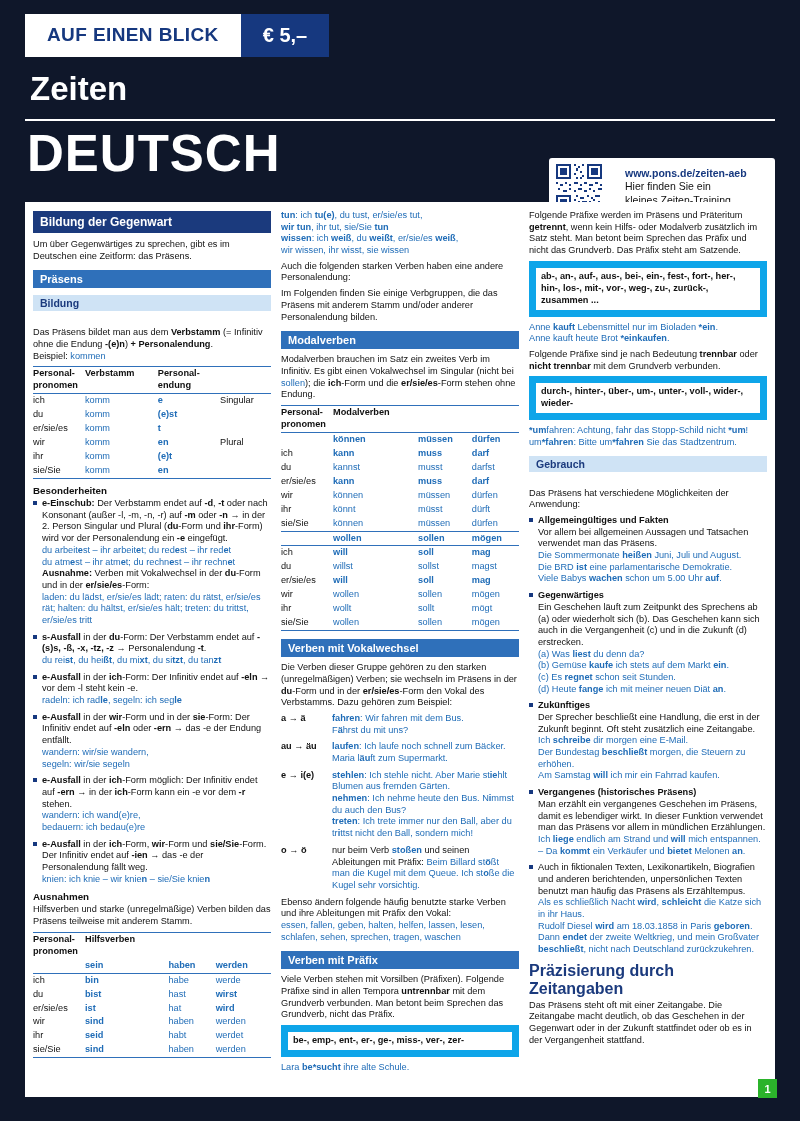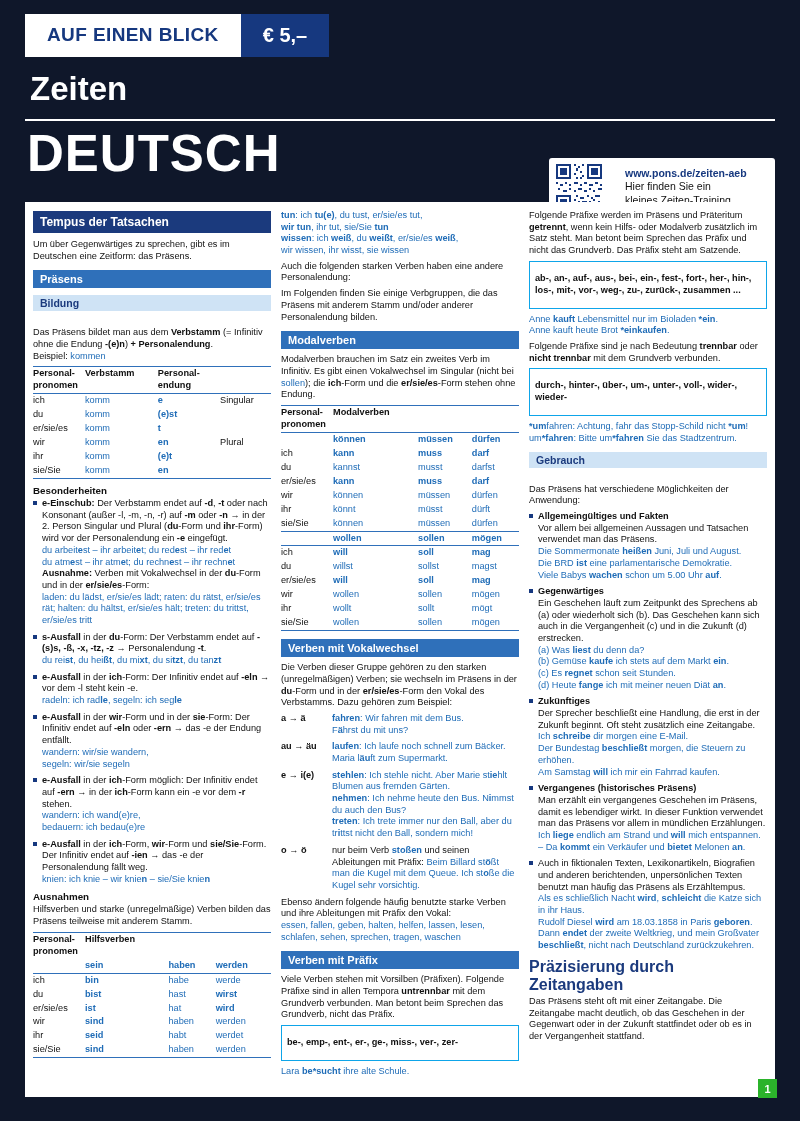--- a/index.html
+++ b/index.html
@@ -41,21 +41,21 @@
   table{width:100%;border-collapse:collapse;margin:3px 0 6px;}
   td{font-size:9.2px;line-height:1.3;padding:1px 3px 1px 0;vertical-align:top;color:#111;}
   td:first-child{width:52px;}
   tr.head td{font-weight:bold;}
   tr.subhead td{color:#1f6cb7;font-weight:bold;}
   tr.line-t{border-top:1.5px solid #2f70ba;}
   tr.line-b{border-bottom:1.5px solid #2f70ba;}
 
   .bullets .li{position:relative;padding-left:9px;margin-bottom:5px;font-size:9.2px;line-height:1.27;color:#111;}
   .li::before{content:"";position:absolute;left:0;top:3px;width:4px;height:4px;background:#16387f;}
-  .box{border:1px solid #0ea5e9;padding:11px 5px;font-size:9.2px;line-height:1.3;margin:2px 0 5px;color:#111;}
+  .box{border:7px solid #0ea5e9;padding:3px 5px;font-size:9.2px;line-height:1.3;margin:2px 0 5px;color:#111;}
   .vrow{display:flex;gap:5px;margin-bottom:5px;}
   .vlabel{flex:0 0 46px;font-size:9.2px;font-weight:bold;color:#111;}
   .vbody{flex:1;font-size:9.2px;line-height:1.27;color:#111;}
   .pagenum{position:absolute;right:23px;bottom:23px;width:19px;height:19px;background:#2bb32b;color:#fff;
            font-weight:bold;font-size:11px;display:flex;align-items:center;justify-content:center;}
 </style>
 </head>
 <body>
 
 <div class="page">
@@ -135,21 +135,21 @@
     <div class="qrtext">
       <div class="l1">www.pons.de/zeiten-aeb</div>
       <div>Hier finden Sie ein</div>
       <div>kleines Zeiten-Training.</div>
     </div>
   </div>
 
   <div class="sheet">
 
     <div class="col">
-      <div class="h1">Tempus der Tatsachen</div>
+      <div class="h1">Bildung der Gegenwart</div>
       <p class="t">Um über Gegenwärtiges zu sprechen, gibt es im Deutschen eine Zeitform: das Präsens.</p>
       <div class="h2">Präsens</div>
       <div class="sub">Bildung</div>
       <p class="t">Das Präsens bildet man aus dem <b>Verbstamm</b> (= Infinitiv ohne die Endung <b>-(e)n</b>) <b>+ Personalendung</b>.<br>Beispiel: <span class="bl">kommen</span></p>
       <table>
         <tbody>
             <tr class="head line-t line-b">
               <td>Personal-<br>pronomen</td>
               <td>Verbstamm</td>
               <td>Personal-<br>endung</td>

